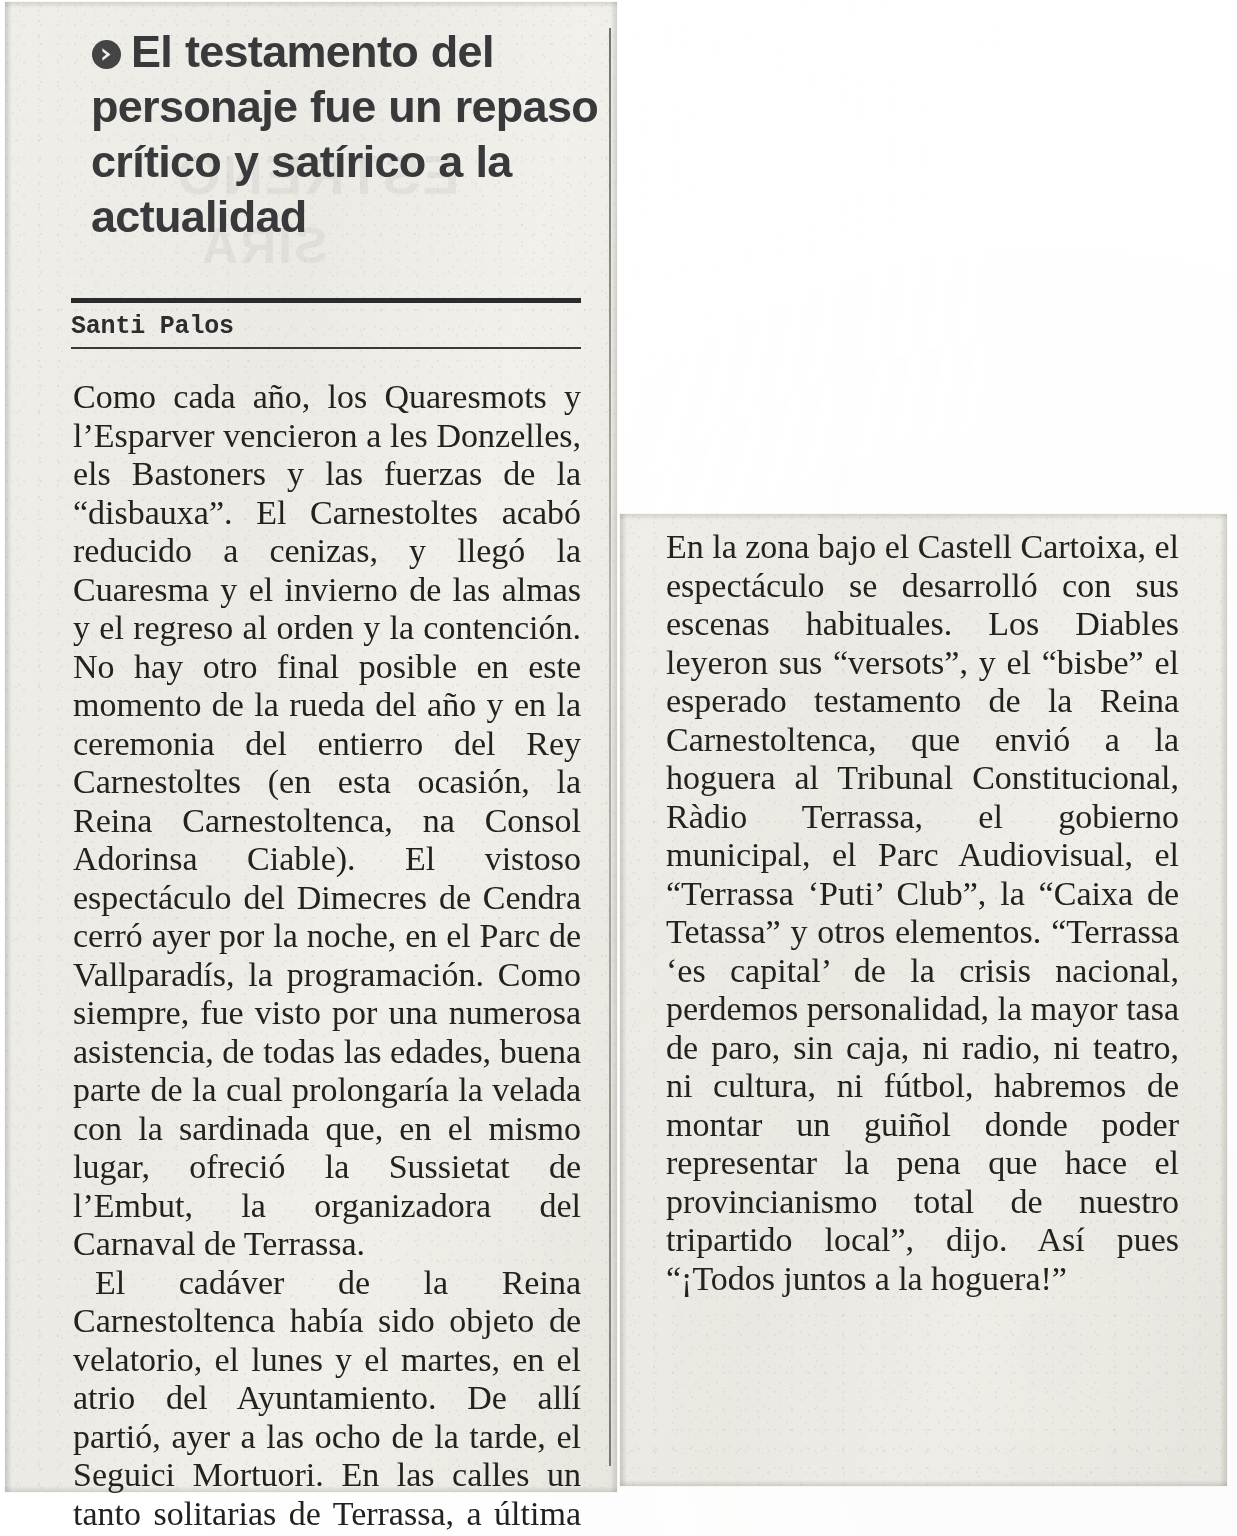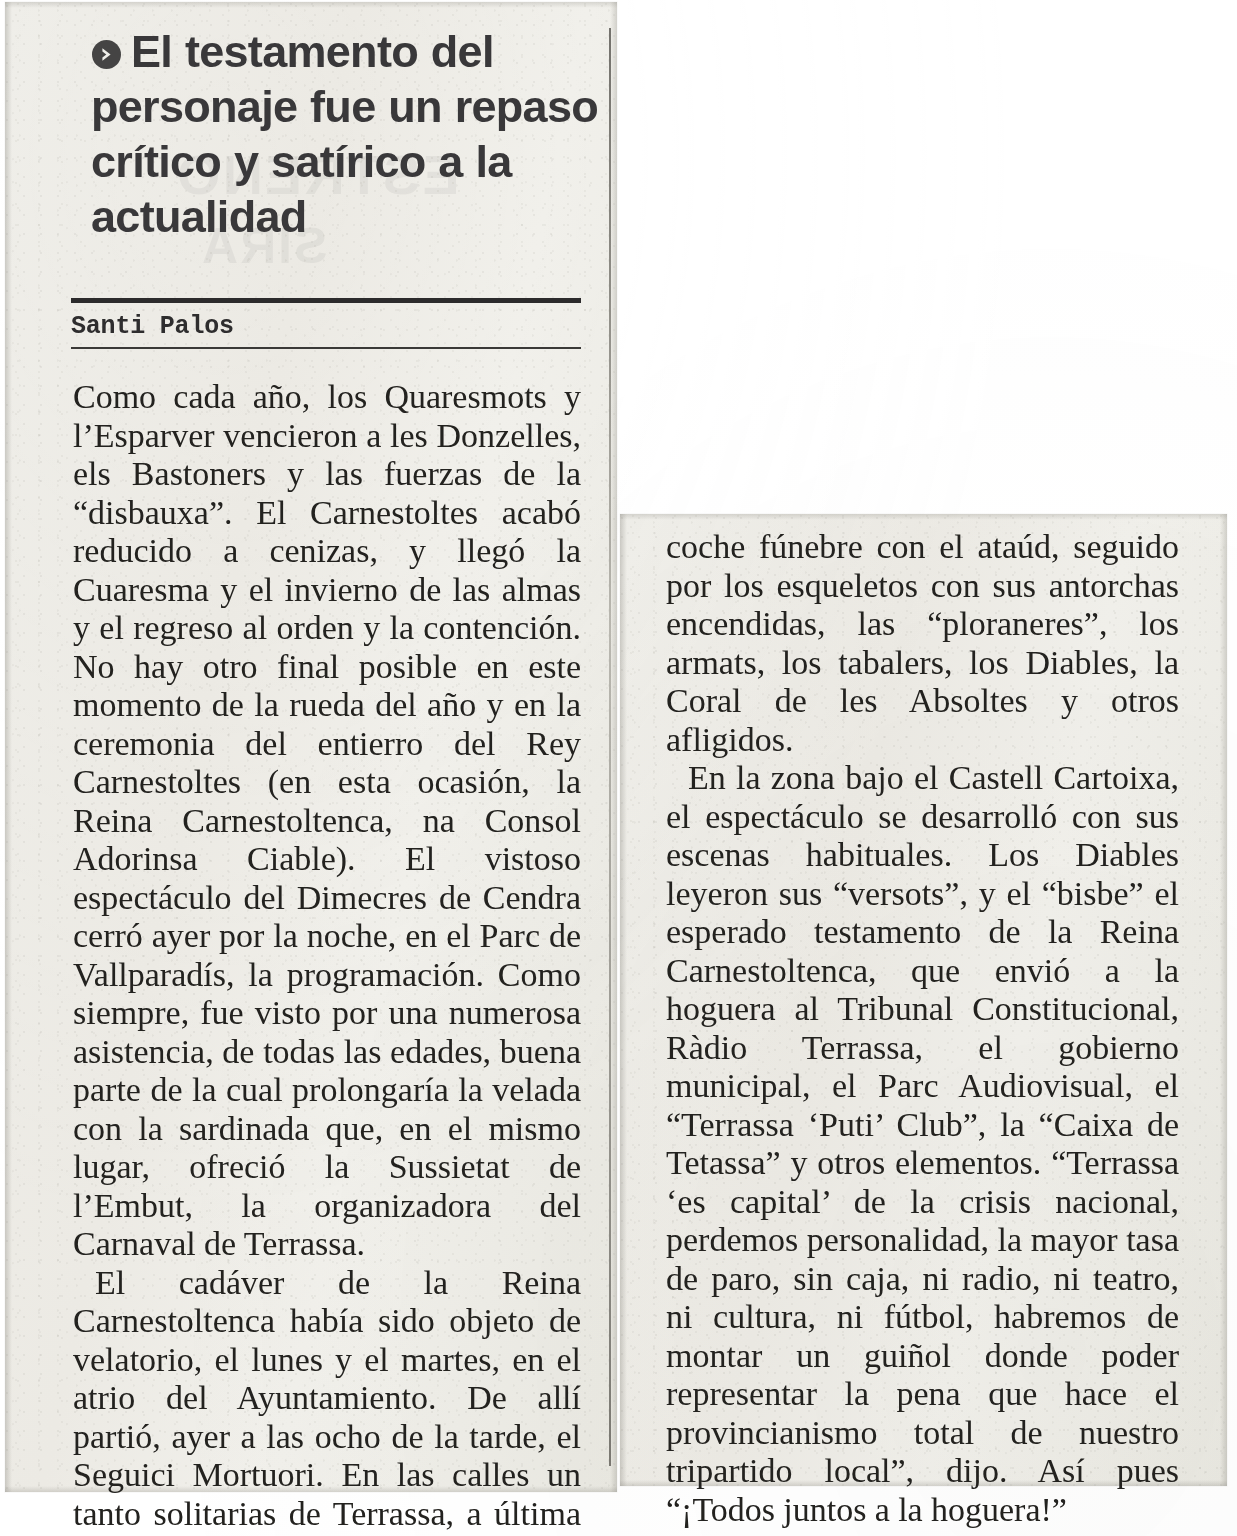--- a/index.html
+++ b/index.html
@@ -148,18 +148,17 @@
   </div>
 
   <div class="clipping" id="clip-right">
     <div class="edge-v"></div>
     <div class="edge-v right"></div>
     <div class="edge-h"></div>
     <div class="edge-h bottom"></div>
   </div>
 
   <div class="col" id="col-right">
-    <p>coche fúnebre con el ataúd, seguido por los esqueletos con sus antorchas encendidas, las “ploraneres”, los armats, los tabalers, los Diables, la Coral de les Absoltes y otros afligidos.</p>
     <p>En la zona bajo el Castell Cartoixa, el espectáculo se desarrolló con sus escenas habituales. Los Diables leyeron sus “versots”, y el “bisbe” el esperado testamento de la Reina Carnestoltenca, que envió a la hoguera al Tribunal Constitucional, Ràdio Terrassa, el gobierno municipal, el Parc Audiovisual, el “Terrassa ‘Puti’ Club”, la “Caixa de Tetassa” y otros elementos. “Terrassa ‘es capital’ de la crisis nacional, perdemos personalidad, la mayor tasa de paro, sin caja, ni radio, ni teatro, ni cultura, ni fútbol, habremos de montar un guiñol donde poder representar la pena que hace el provincianismo total de nuestro tripartido local”, dijo. Así pues “¡Todos juntos a la hoguera!”</p>
   </div>
 
   <div id="scan-tint"></div>
 </div>
 
 </body></html>

